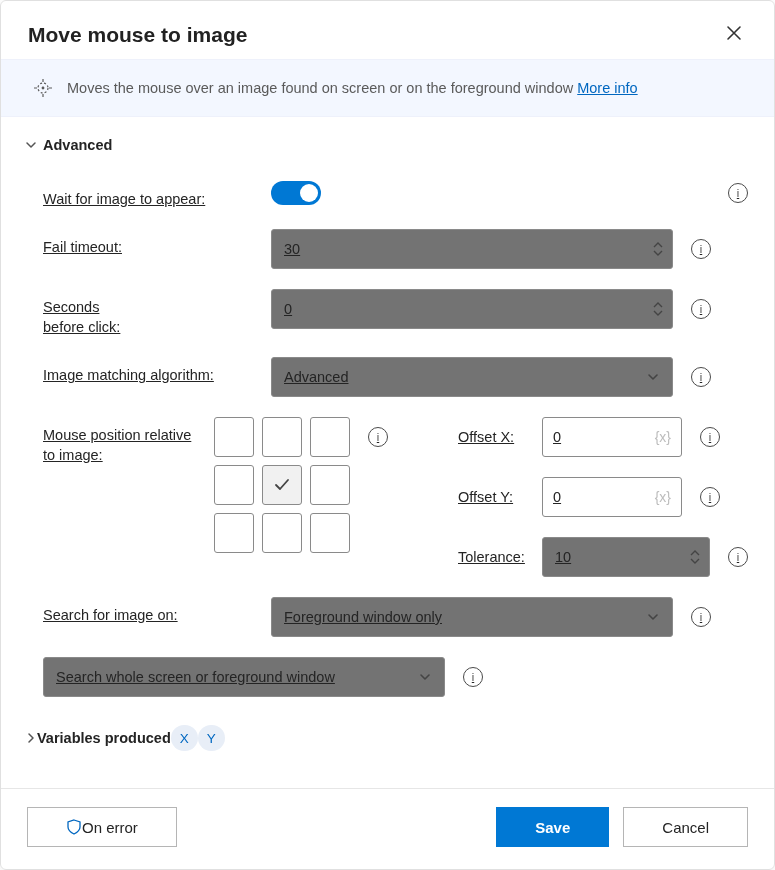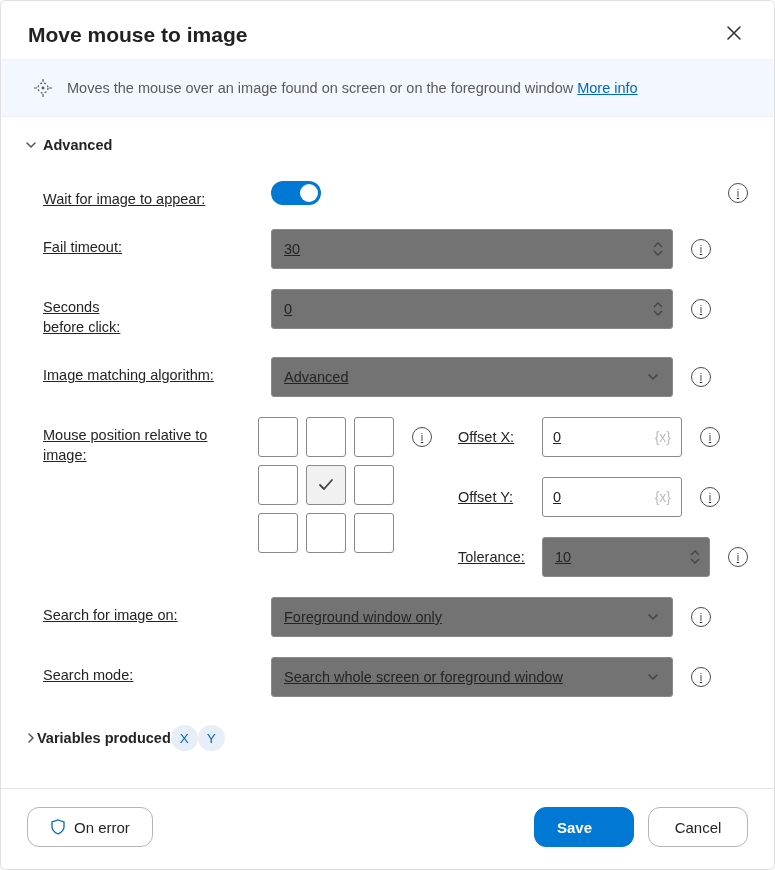--- a/index.html
+++ b/index.html
@@ -75,21 +75,21 @@
   .posgrid { display:grid; grid-template-columns:repeat(3,40px); grid-template-rows:repeat(3,40px); gap:8px; }
   .poscell {
     border:1px solid #8a8a8a; border-radius:3px; background:#fff; cursor:pointer;
     display:flex; align-items:center; justify-content:center;
   }
   .poscell.sel { background:#f1f1f1; }
   .poscell svg { width:18px; height:18px; }
 
   .offset-block { display:flex; flex-direction:column; gap:20px; margin-left:16px; }
   .off-row { display:flex; align-items:center; gap:10px; }
-  .off-row .olabel { width:74px; text-align:left; color:#242424; }
+  .off-row .olabel { width:74px; text-align:left; color:#242424;margin-left:44px; }
   .off-input {
     width:140px; height:40px; border:1px solid #8a8a8a; border-radius:3px;
     padding:0 10px; display:flex; align-items:center; position:relative; background:#fff;
   }
   .off-input .ph {
     color:#bdbdbd; position:absolute; right:10px; font-size:14px;
   }
 
   
   .vars-row { display:flex; align-items:center; margin-top:18px; cursor:pointer; }
@@ -98,22 +98,22 @@
     background:#e8eef7; color:#0067c0; display:inline-flex; align-items:center; justify-content:center;
     min-width:26px; height:26px; border-radius:13px; font-size:13.5px; padding:0 9px;
   }
 
   
   .footer {
     border-top:1px solid #e6e6e6; padding:18px 26px 22px 26px; display:flex; align-items:center;
     gap:14px;
   }
   .btn {
-    height:40px; padding:0 22px; border-radius:12px; font-size:15px; cursor:pointer;
-    display:inline-flex; align-items:center; gap:8px;
+    height:40px; padding:0 38px; border-radius:0; font-size:15px; cursor:pointer;
+    display:inline-flex; align-items:center; 
   }
   .btn-outline { background:#fff; border:1px solid #b5b5b5; color:#242424; }
   .btn-primary { background:#0078d4; border:1px solid #0078d4; color:#fff; font-weight:600; }
   .btn-primary { min-width:100px; justify-content:flex-start; }
   .btn-outline.cancel { min-width:100px; justify-content:center; }
   .spacer { flex:1; }
 </style>
 </head>
 <body>
 
@@ -275,21 +275,20 @@
           <span>Foreground window only</span>
           <svg width="14" height="14" viewBox="0 0 14 14">
               <path d="M3 5 L7 9 L11 5" fill="none" stroke="#444" stroke-width="1.6" stroke-linecap="round" stroke-linejoin="round"></path>
             </svg>
         </div>
         <span class="info-icon">i</span>
       </div>
     </div>
 
     <div class="row">
-      <div class="label">Search mode:</div>
       <div class="content-col">
         <div class="selectbox field-full">
           <span>Search whole screen or foreground window</span>
           <svg width="14" height="14" viewBox="0 0 14 14">
               <path d="M3 5 L7 9 L11 5" fill="none" stroke="#444" stroke-width="1.6" stroke-linecap="round" stroke-linejoin="round"></path>
             </svg>
         </div>
         <span class="info-icon">i</span>
       </div>
     </div>

